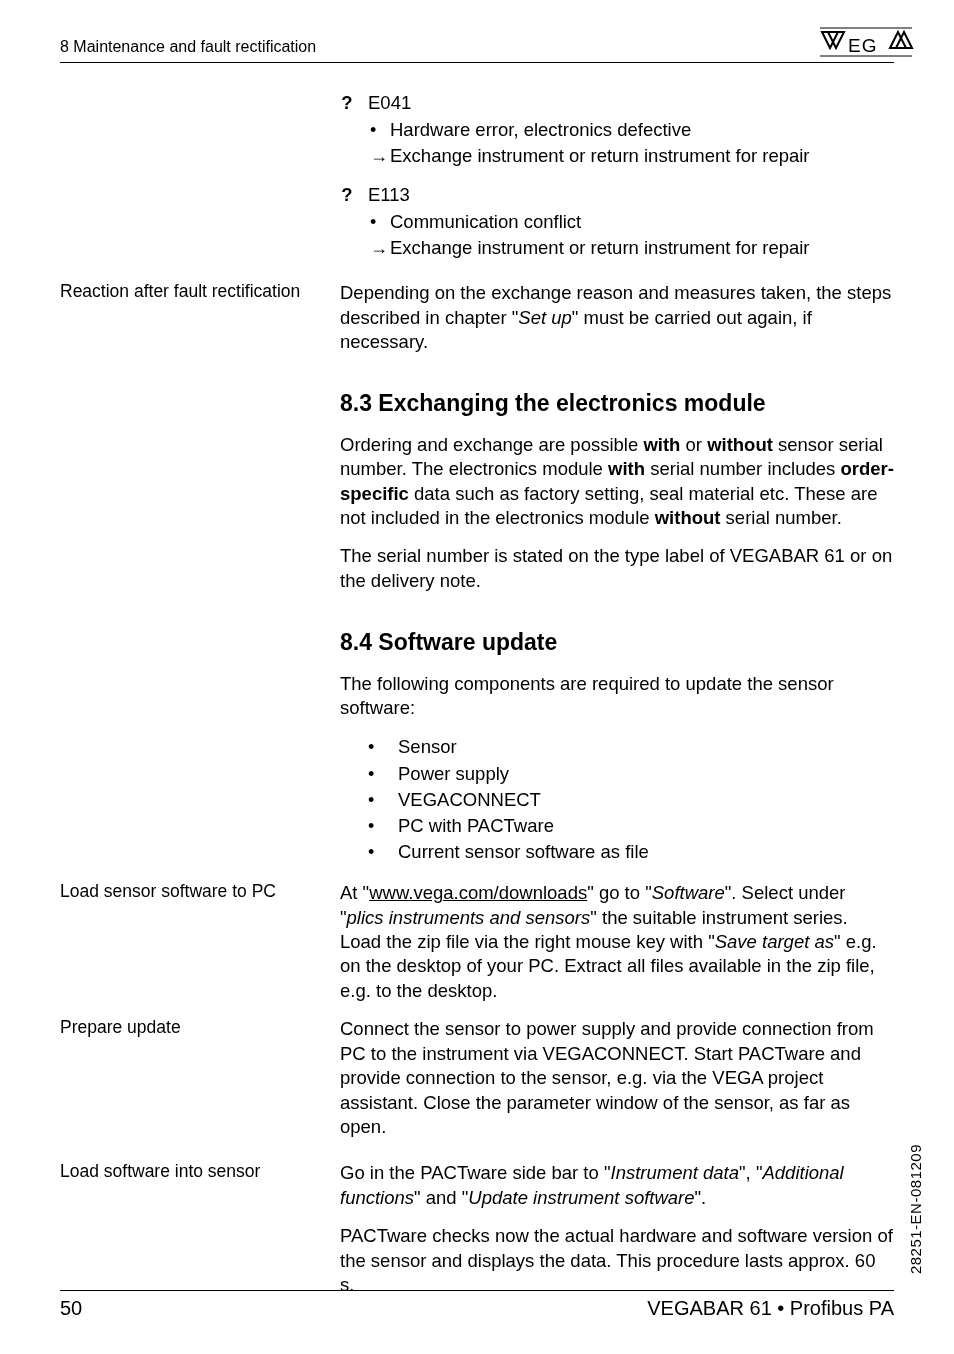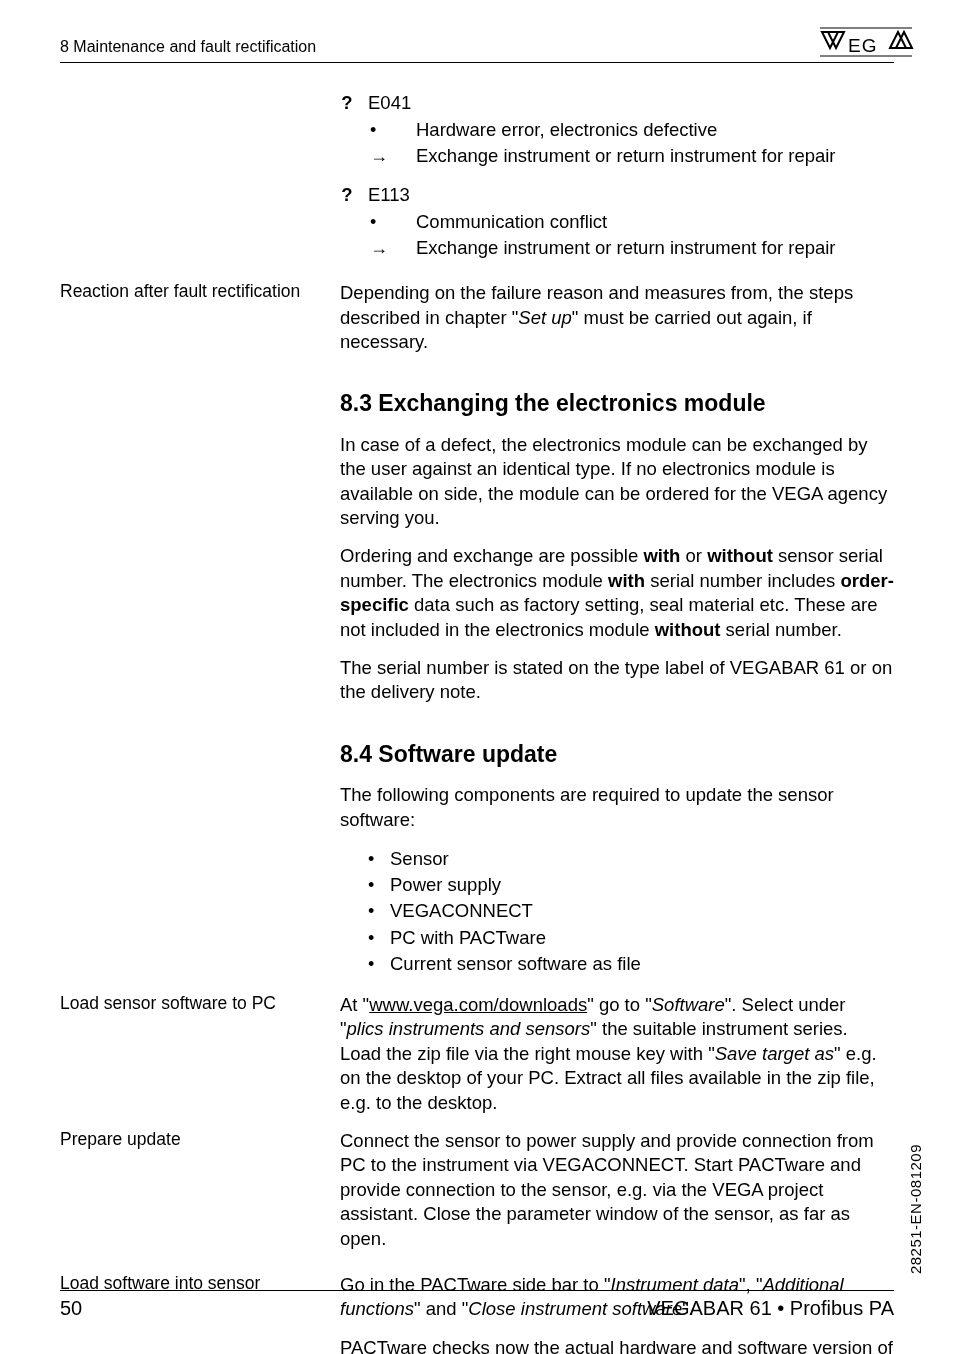--- a/index.html
+++ b/index.html
@@ -70,42 +70,42 @@
   }
   .q-mark { font-weight: bold; width: 14px; text-align: center; }
   .sub-list {
     margin: 2px 0 14px 30px;
     padding: 0;
     list-style: none;
     font-size: 18.5px;
   }
   .sub-list li {
     display: flex;
-    gap: 26px;
+    gap: 0;
     line-height: 1.38;
   }
   .sub-list li .mk {
     width: 20px;
     flex: 0 0 20px;
     text-align: left;
   }
   .bullet-dot::before { content: "\2022"; font-size: 18px; }
   .arrow::before { content: "\2192"; font-size: 18px; }
   h2.section {
     font-size: 23px;
     font-weight: bold;
     margin: 20px 0 14px 0;
   }
   .flat-bullets {
     list-style: none;
     padding: 0;
     margin: 2px 0 16px 28px;
     font-size: 18.5px;
   }
-  .flat-bullets li { display: flex; gap: 4px; line-height: 1.4; }
+  .flat-bullets li { display: flex; gap: 12px; line-height: 1.4; }
   .flat-bullets li .mk { width: 18px; }
   .underline { text-decoration: underline; }
   .italic { font-style: italic; }
   .footer {
     position: absolute;
     bottom: 34px;
     left: 60px;
     right: 60px;
   }
   .footer .hr { margin-bottom: 6px; }
@@ -180,29 +180,28 @@
                 <span>Exchange instrument or return instrument for repair</span>
               </li>
           </ul>
         </div>
       </div>
     </div>
 
     <div class="two-col" style="margin-top:6px">
       <div class="margin-label">Reaction after fault rectification</div>
       <div class="body-col">
-        <p><span>Depending on the failure reason and measures from, the steps described in chapter "</span><span class="italic">Set up</span><span>" must be carried out again, if necessary.</span></p>
+        <p><span>Depending on the exchange reason and measures taken, the steps described in chapter "</span><span class="italic">Set up</span><span>" must be carried out again, if necessary.</span></p>
       </div>
     </div>
 
     <div class="two-col">
       <div></div>
       <div class="body-col">
         <h2 class="section">8.3  Exchanging the electronics module</h2>
-        <p>In case of a defect, the electronics module can be exchanged by the user against an identical type. If no electronics module is available on side, the module can be ordered for the VEGA agency serving you.</p>
         <p><span>Ordering and exchange are possible </span><b>with</b><span> or </span><b>without</b><span> sensor serial number. The electronics module </span><b>with</b><span> serial number includes </span><b>order-specific</b><span> data such as factory setting, seal material etc. These are not included in the electronics module </span><b>without</b><span> serial number.</span></p>
         <p>The serial number is stated on the type label of VEGABAR 61 or on the delivery note.</p>
       </div>
     </div>
 
     <div class="two-col">
       <div></div>
       <div class="body-col">
         <h2 class="section">8.4  Software update</h2>
         <p>The following components are required to update the sensor software:</p>
@@ -241,21 +240,21 @@
     <div class="two-col" style="margin-top:0">
       <div class="margin-label">Prepare update</div>
       <div class="body-col">
         <p>Connect the sensor to power supply and provide connection from PC to the instrument via VEGACONNECT. Start PACTware and provide connection to the sensor, e.g. via the VEGA project assistant. Close the parameter window of the sensor, as far as open.</p>
       </div>
     </div>
 
     <div class="two-col" style="margin-top:8px">
       <div class="margin-label">Load software into sensor</div>
       <div class="body-col">
-        <p><span>Go in the PACTware side bar to "</span><span class="italic">Instrument data</span><span>", "</span><span class="italic">Additional functions</span><span>" and "</span><span class="italic">Close instrument software</span><span>".</span></p>
+        <p><span>Go in the PACTware side bar to "</span><span class="italic">Instrument data</span><span>", "</span><span class="italic">Additional functions</span><span>" and "</span><span class="italic">Update instrument software</span><span>".</span></p>
         <p>PACTware checks now the actual hardware and software version of the sensor and displays the data. This procedure lasts approx. 60 s.</p>
       </div>
     </div>
 
   </div>
 
   <div class="side-code">28251-EN-081209</div>
 
   <div class="footer">
     <hr class="hr">

